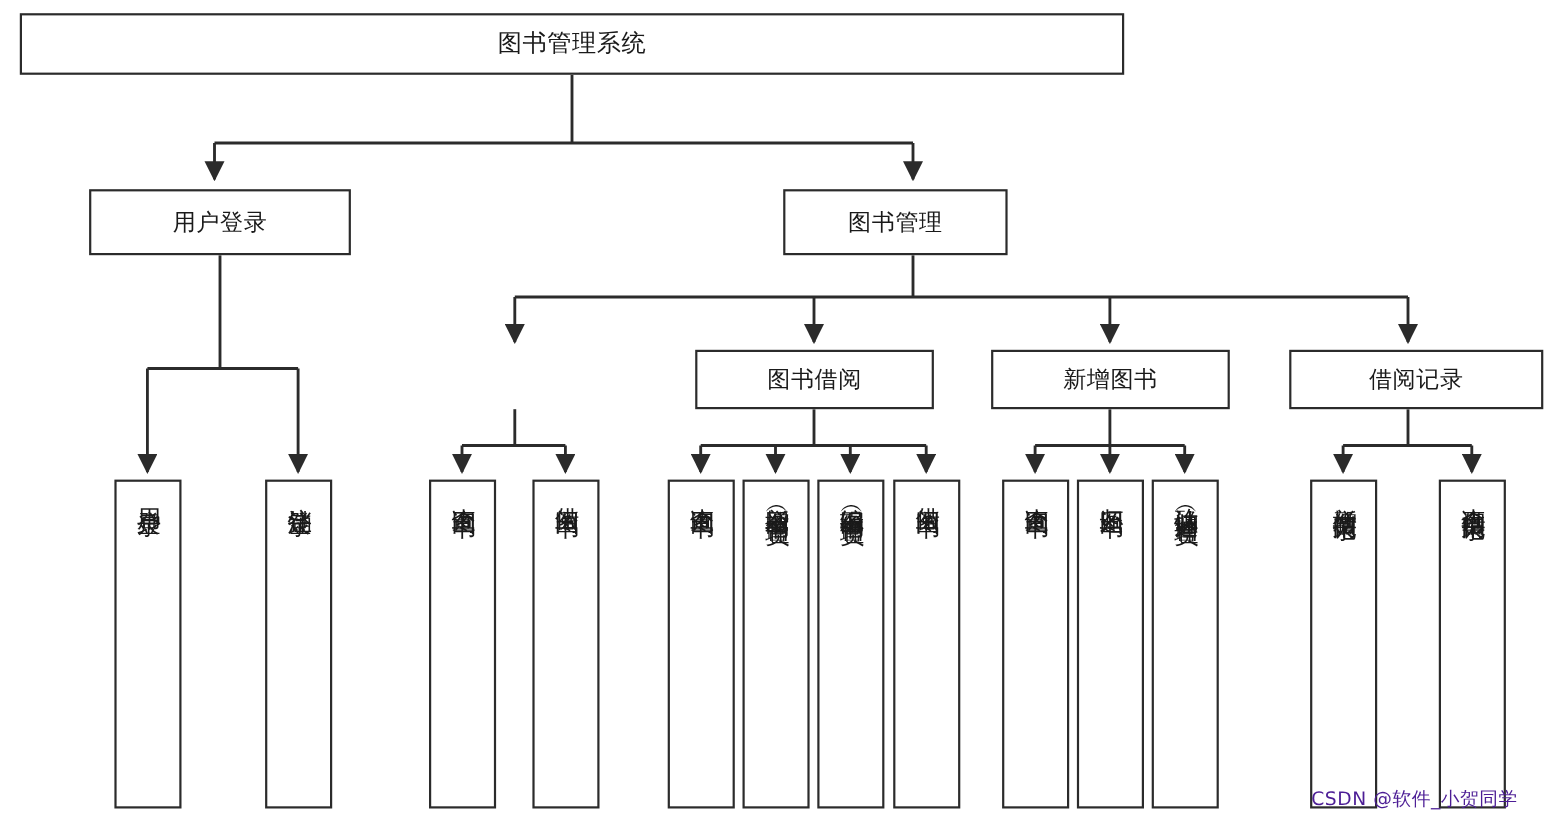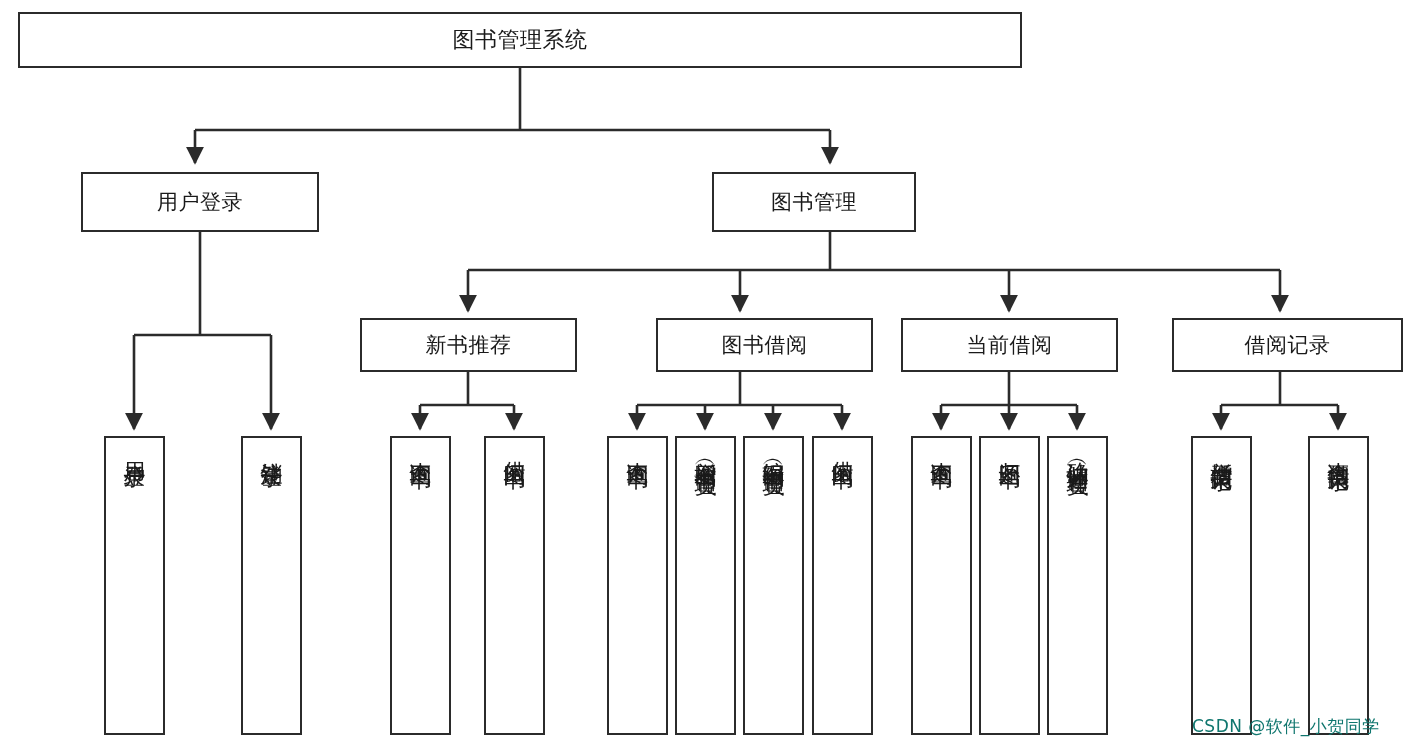--- a/index.html
+++ b/index.html
@@ -54,21 +54,21 @@
     text-orientation: upright;
     font-size: 22px;
     line-height: 1.28;
     letter-spacing: 2px;
     white-space: nowrap;
     text-align: left;
   }
   .watermark {
     position: absolute;
     font-size: 17px;
-    color: #0f766e;
+    color: #4c1d95;
     white-space: nowrap;
     letter-spacing: 0.5px;
   }
 </style>
 </head>
 <body>
 
 <div id="canvas">
 
   <svg class="edges" viewBox="0 0 1405 747" xmlns="http://www.w3.org/2000/svg">
@@ -125,28 +125,25 @@
     <span class="label">图书管理系统</span>
   </div>
 
   <div class="node node-h" style="left:81px; top:172px; width:238px; height:60px;">
     <span class="label">用户登录</span>
   </div>
   <div class="node node-h" style="left:712px; top:172px; width:204px; height:60px;">
     <span class="label">图书管理</span>
   </div>
 
-  <div class="node node-h" style="left:360px; top:318px; width:217px; height:54px;">
-    <span class="label">新书推荐</span>
-  </div>
-  <div class="node node-h" style="left:656px; top:318px; width:217px; height:54px;">
+  <div class="node node-h" style="left:632px; top:318px; width:217px; height:54px;">
     <span class="label">图书借阅</span>
   </div>
   <div class="node node-h" style="left:901px; top:318px; width:217px; height:54px;">
-    <span class="label">当前借阅</span>
+    <span class="label">新增图书</span>
   </div>
   <div class="node node-h" style="left:1172px; top:318px; width:231px; height:54px;">
     <span class="label">借阅记录</span>
   </div>
 
   <div class="node node-v" style="left:104px; top:436px; width:61px; height:299px;">
     <span class="label">用户登录</span>
   </div>
   <div class="node node-v" style="left:241px; top:436px; width:61px; height:299px;">
     <span class="label">注销登录</span>

